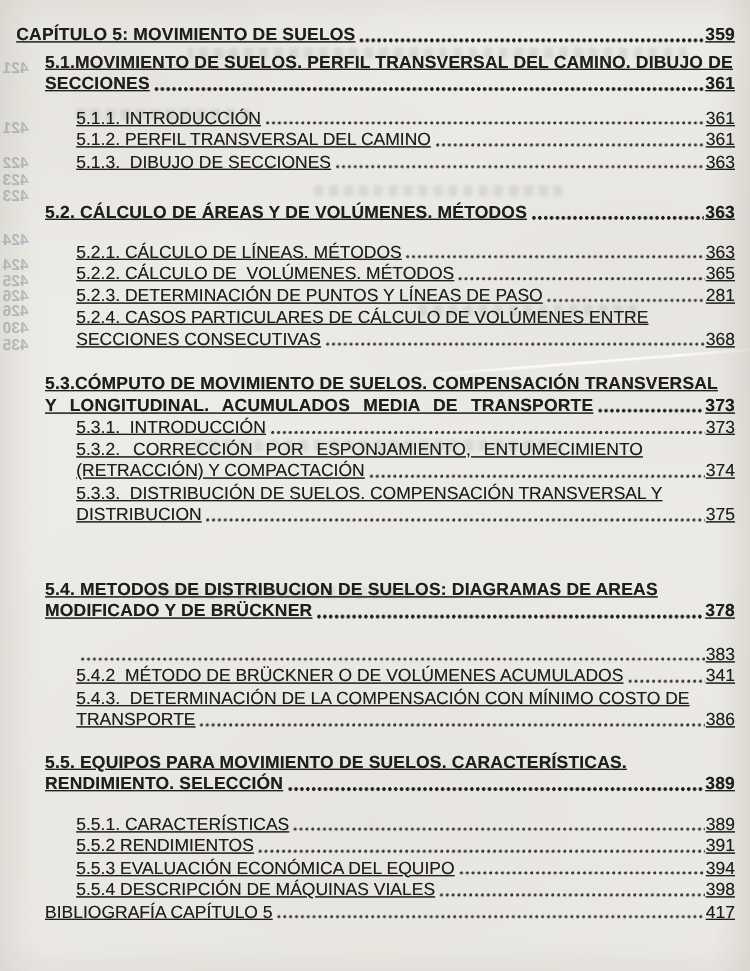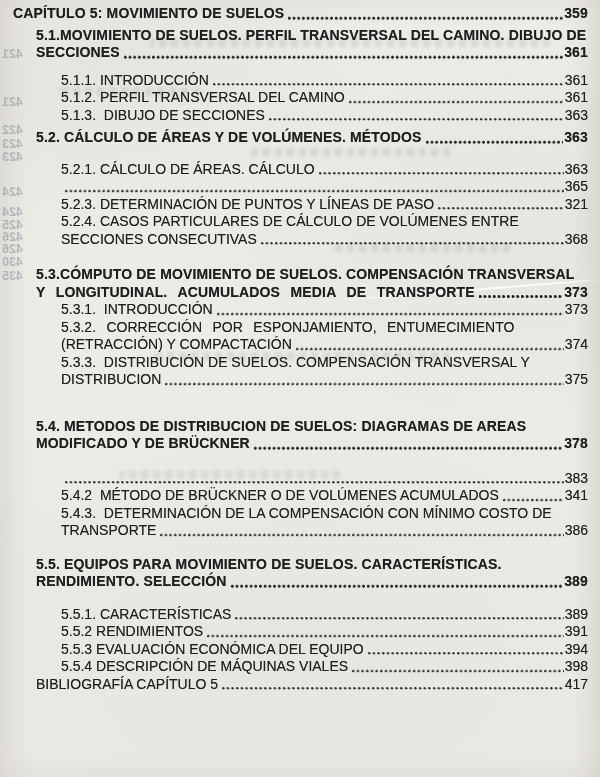--- a/index.html
+++ b/index.html
@@ -17,22 +17,23 @@
       radial-gradient(600px 400px at 50% 85%, rgba(120,115,105,0.05), transparent 75%),
       linear-gradient(90deg, rgba(110,105,95,0.05), transparent 6%, transparent 95%, rgba(110,105,95,0.07));
   }
   .page::after {
     content:""; position:absolute; inset:0; pointer-events:none;
     box-shadow: inset 0 0 28px rgba(95,90,80,0.10);
   }
 
   .toc {
     position:relative; z-index:2;
-    padding:5px 12px 0 13px;
+    padding:19px 12px 0 13px;
     text-shadow: 0 0 0.5px rgba(25,25,25,0.55);
+    text-decoration: underline;
   }
   .entry { position:relative; }
   .lvl-0 { margin-left:0; }
   .lvl-1 { margin-left:23px; }
   .lvl-2 { margin-left:48px; }
   .entry .line, .entry .lastline { font-size:14px; line-height:17.5px; white-space:pre; }
   .entry.bold { font-weight:700; letter-spacing:0.15px; }
   .wide { word-spacing:6.5px; }
   .lastline { display:flex; }
   .lastline .txt { flex:0 0 auto; }
@@ -101,52 +102,52 @@
       </div>
       <div class="entry lvl-2" style="margin-top: 10px;">
         <div class="lastline"><span class="txt">5.1.1. INTRODUCCIÓN</span><span class="leader"></span><span class="pagenum">361</span></div>
       </div>
       <div class="entry lvl-2">
         <div class="lastline"><span class="txt">5.1.2. PERFIL TRANSVERSAL DEL CAMINO</span><span class="leader"></span><span class="pagenum">361</span></div>
       </div>
       <div class="entry lvl-2">
         <div class="lastline"><span class="txt">5.1.3.  DIBUJO DE SECCIONES</span><span class="leader"></span><span class="pagenum">363</span></div>
       </div>
-      <div class="entry lvl-1 bold" style="margin-top: 5px;">
+      <div class="entry lvl-1 bold" style="margin-top: 23px;">
         <div class="lastline"><span class="txt">5.2. CÁLCULO DE ÁREAS Y DE VOLÚMENES. MÉTODOS</span><span class="leader"></span><span class="pagenum">363</span></div>
       </div>
       <div class="entry lvl-2" style="margin-top: 14px;">
-        <div class="lastline"><span class="txt">5.2.1. CÁLCULO DE ÁREAS. CÁLCULO</span><span class="leader"></span><span class="pagenum">363</span></div>
+        <div class="lastline"><span class="txt">5.2.1. CÁLCULO DE LÍNEAS. MÉTODOS</span><span class="leader"></span><span class="pagenum">363</span></div>
       </div>
       <div class="entry lvl-2">
-        <div class="lastline"><span class="leader"></span><span class="pagenum">365</span></div>
+        <div class="lastline"><span class="txt">5.2.2. CÁLCULO DE  VOLÚMENES. MÉTODOS</span><span class="leader"></span><span class="pagenum">365</span></div>
       </div>
       <div class="entry lvl-2">
-        <div class="lastline"><span class="txt">5.2.3. DETERMINACIÓN DE PUNTOS Y LÍNEAS DE PASO</span><span class="leader"></span><span class="pagenum">321</span></div>
+        <div class="lastline"><span class="txt">5.2.3. DETERMINACIÓN DE PUNTOS Y LÍNEAS DE PASO</span><span class="leader"></span><span class="pagenum">281</span></div>
       </div>
       <div class="entry lvl-2">
         <div class="line">5.2.4. CASOS PARTICULARES DE CÁLCULO DE VOLÚMENES ENTRE</div>
         <div class="lastline"><span class="txt">SECCIONES CONSECUTIVAS</span><span class="leader"></span><span class="pagenum">368</span></div>
       </div>
       <div class="entry lvl-1 bold" style="margin-top: 18px;">
         <div class="line">5.3.CÓMPUTO DE MOVIMIENTO DE SUELOS. COMPENSACIÓN TRANSVERSAL</div>
         <div class="lastline"><span class="txt wide">Y LONGITUDINAL. ACUMULADOS MEDIA DE TRANSPORTE</span><span class="leader"></span><span class="pagenum">373</span></div>
       </div>
       <div class="entry lvl-2" style="">
         <div class="lastline"><span class="txt">5.3.1.  INTRODUCCIÓN</span><span class="leader"></span><span class="pagenum">373</span></div>
       </div>
       <div class="entry lvl-2">
         <div class="line wide">5.3.2. CORRECCIÓN POR ESPONJAMIENTO, ENTUMECIMIENTO</div>
         <div class="lastline"><span class="txt">(RETRACCIÓN) Y COMPACTACIÓN</span><span class="leader"></span><span class="pagenum">374</span></div>
       </div>
       <div class="entry lvl-2">
         <div class="line">5.3.3.  DISTRIBUCIÓN DE SUELOS. COMPENSACIÓN TRANSVERSAL Y</div>
         <div class="lastline"><span class="txt">DISTRIBUCION</span><span class="leader"></span><span class="pagenum">375</span></div>
       </div>
-      <div class="entry lvl-1 bold" style="margin-top: 29px;">
+      <div class="entry lvl-1 bold" style="margin-top: 42px;">
         <div class="line">5.4. METODOS DE DISTRIBUCION DE SUELOS: DIAGRAMAS DE AREAS</div>
         <div class="lastline"><span class="txt">MODIFICADO Y DE BRÜCKNER</span><span class="leader"></span><span class="pagenum">378</span></div>
       </div>
       <div class="entry lvl-2" style="margin-top: 17px;">
         <div class="lastline"><span class="leader"></span><span class="pagenum">383</span></div>
       </div>
       <div class="entry lvl-2">
         <div class="lastline"><span class="txt">5.4.2  MÉTODO DE BRÜCKNER O DE VOLÚMENES ACUMULADOS</span><span class="leader"></span><span class="pagenum">341</span></div>
       </div>
       <div class="entry lvl-2">

